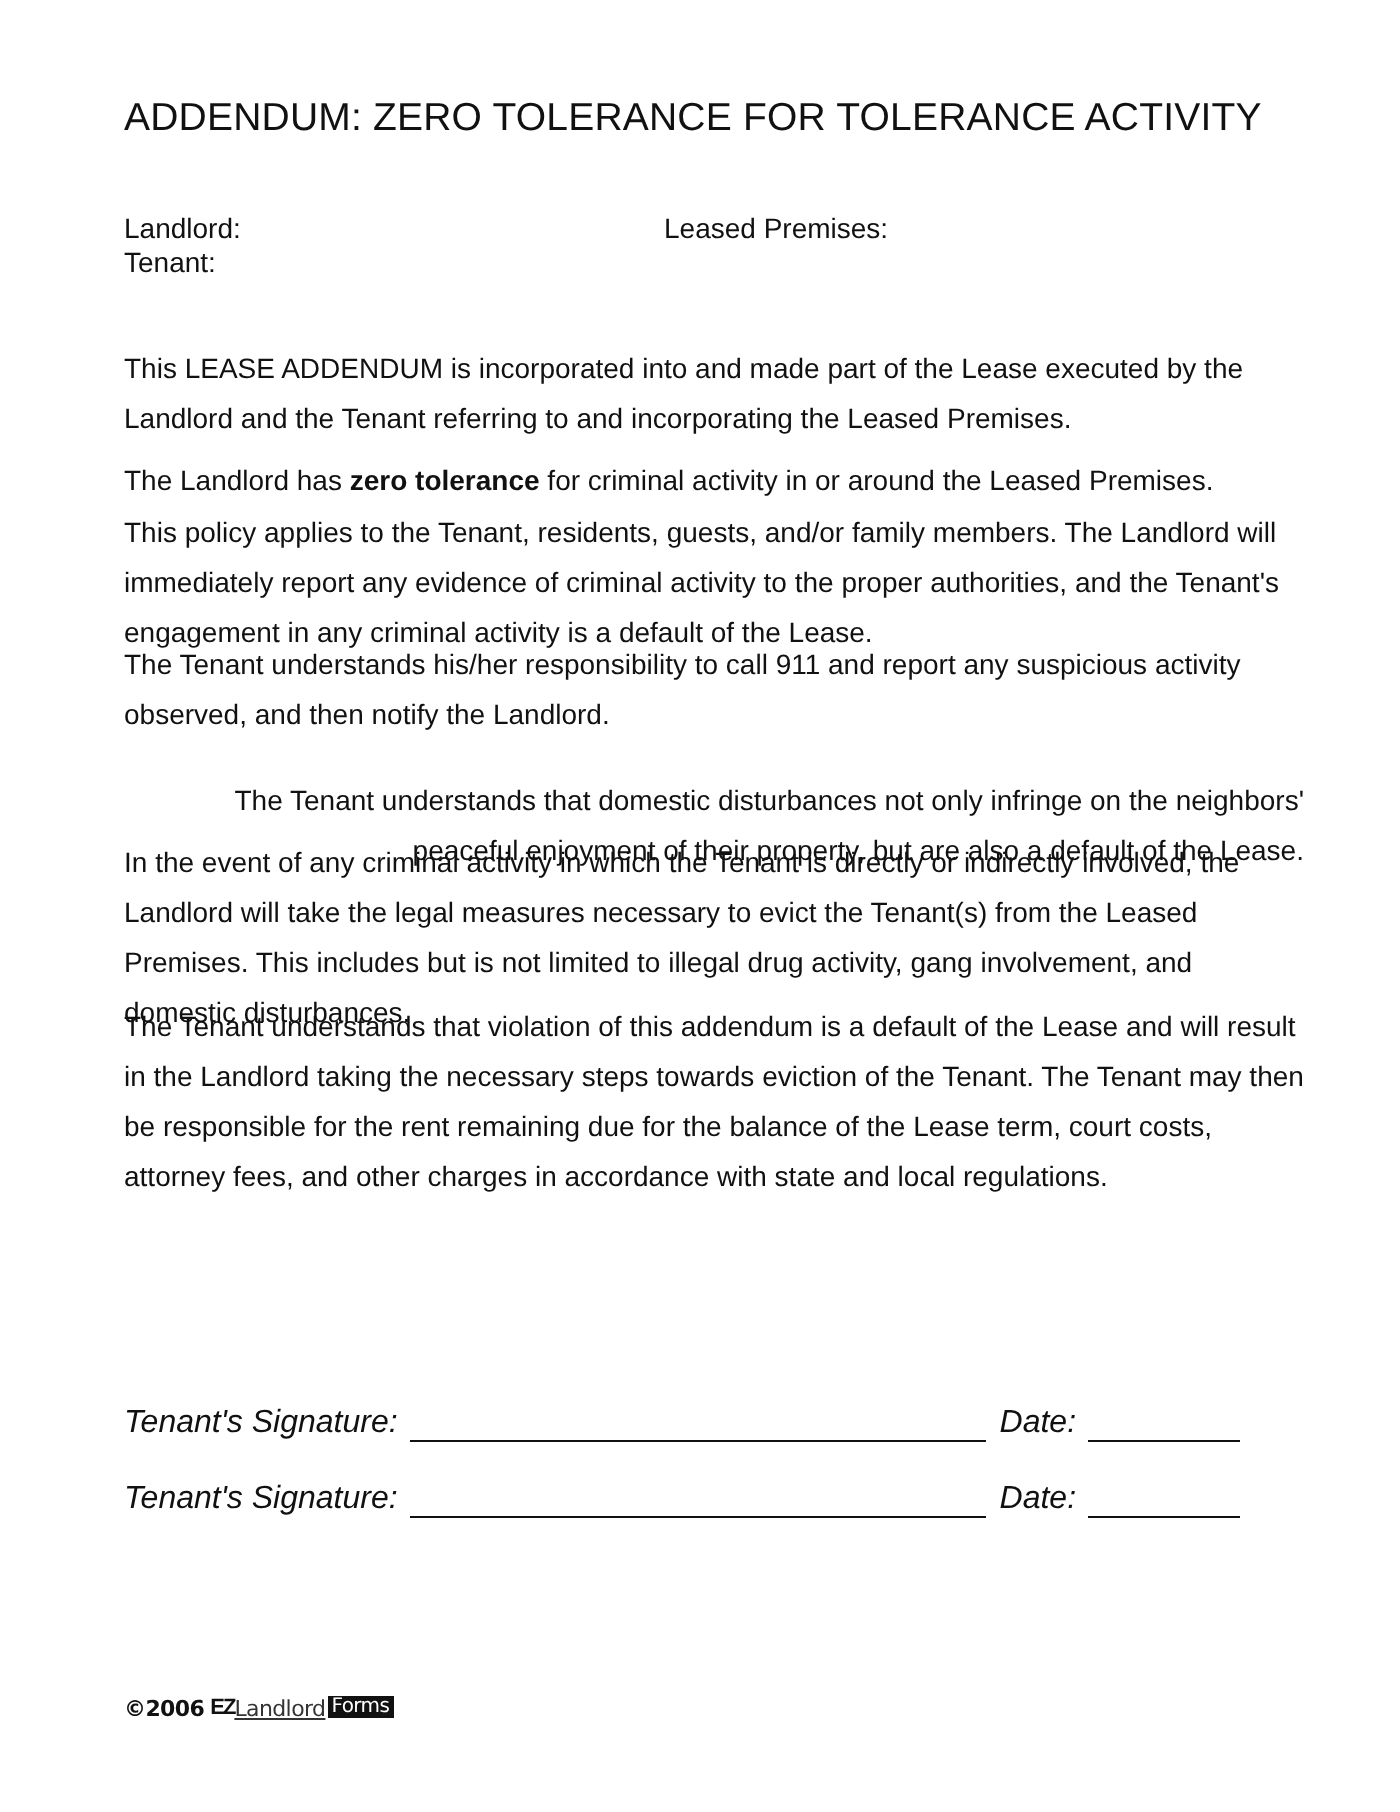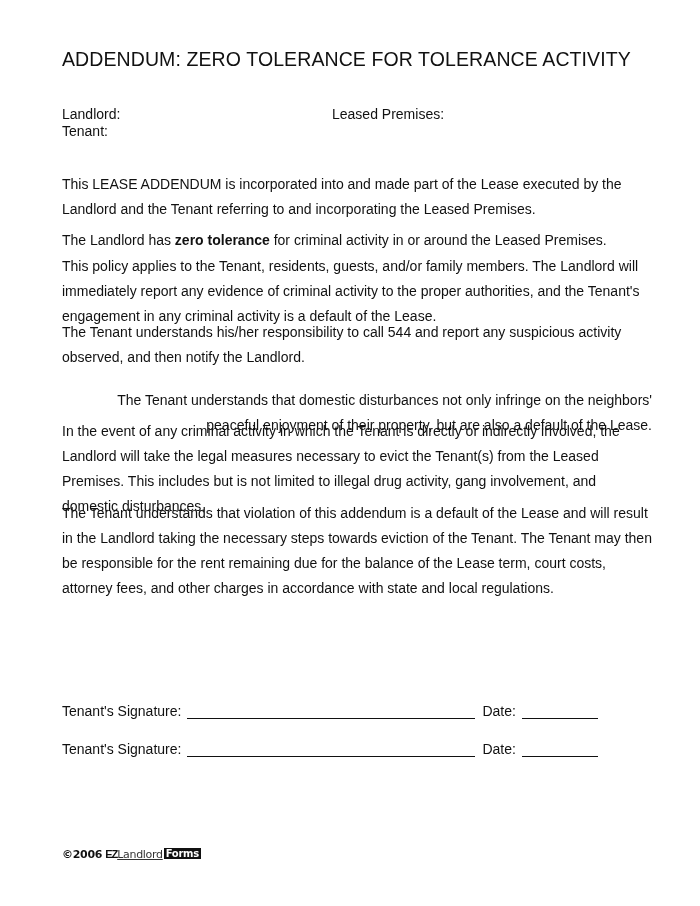--- a/index.html
+++ b/index.html
@@ -2,50 +2,50 @@
 <html><head>
   <meta charset="utf-8">
   <style>
     html, body { margin: 0; padding: 0; background: #ffffff; }
     body { width: 700px; height: 906px; position: relative; overflow: hidden;
            font-family: "Liberation Sans", sans-serif; color: #111; }
     .title { position: absolute; left: 62px; top: 48px; font-size: 19.5px; letter-spacing: 0.1px; }
     .field { position: absolute; font-size: 14px; }
     .para { position: absolute; left: 62px; width: 590px; font-size: 14px; line-height: 25px; }
     .para b { font-weight: bold; }
-    .sig-row { position: absolute; left: 62px; font-size: 14px; display: flex; align-items: flex-end; }
+    .sig-row { position: absolute; left: 62px; font-size: 16px; display: flex; align-items: flex-end; font-style: italic; }
     .sig-line { display: inline-block; border-bottom: 1.3px solid #111; height: 14px; margin-left: 6px; }
     .sig-line.main { width: 288px; }
     .sig-line.date { width: 76px; }
     .date-label { margin-left: 7px; }
     .footer { position: absolute; left: 62px; top: 848px; display: flex; align-items: flex-start;
               font-size: 11px; font-weight: bold; }
     .copy { font-family: "DejaVu Sans", sans-serif; font-size: 11px; font-weight: bold; letter-spacing: -0.3px; }
     .logo-mark { font-weight: bold; font-size: 11px; margin-left: 3px; letter-spacing: -1px; }
     .logo-text { font-family: "DejaVu Sans", sans-serif; font-size: 11px; font-weight: normal;
                  text-decoration: underline; letter-spacing: -0.3px; color: #333; }
     .logo-box { background: #111; color: #fff; font-family: "DejaVu Sans", sans-serif;
-                font-size: 10px; font-weight: bold; padding: 0 2px; margin-left: 1px; letter-spacing: -0.3px; }
+                font-size: 10px; font-weight: normal; padding: 0 2px; margin-left: 1px; letter-spacing: -0.3px; }
   </style>
 </head>
 <body>
 
 <div class="title">ADDENDUM: ZERO TOLERANCE FOR TOLERANCE ACTIVITY</div>
 
 <div class="field" style="left:62px; top:106px;">Landlord:</div>
 <div class="field" style="left:62px; top:123px;">Tenant:</div>
 <div class="field" style="left:332px; top:106px;">Leased Premises:</div>
 
 <div class="para" style="top:172px;">This LEASE ADDENDUM is incorporated into and made part of the Lease executed by the Landlord and the Tenant referring to and incorporating the Leased Premises.</div>
 
 <div class="para" style="top:228px;"><span>The Landlord has </span><b>zero tolerance</b><span> for criminal activity in or around the Leased Premises.</span></div>
 
 <div class="para" style="top:254px;">This policy applies to the Tenant, residents, guests, and/or family members. The Landlord will immediately report any evidence of criminal activity to the proper authorities, and the Tenant's engagement in any criminal activity is a default of the Lease.</div>
 
-<div class="para" style="top:320px;">The Tenant understands his/her responsibility to call 544 and report any suspicious activity observed, and then notify the Landlord.</div>
+<div class="para" style="top:320px;">The Tenant understands his/her responsibility to call 911 and report any suspicious activity observed, and then notify the Landlord.</div>
 
 <div class="para" style="top:388px;text-align:right;">The Tenant understands that domestic disturbances not only infringe on the neighbors' peaceful enjoyment of their property, but are also a default of the Lease.</div>
 
 <div class="para" style="top:419px;">In the event of any criminal activity in which the Tenant is directly or indirectly involved, the Landlord will take the legal measures necessary to evict the Tenant(s) from the Leased Premises. This includes but is not limited to illegal drug activity, gang involvement, and domestic disturbances.</div>
 
 <div class="para" style="top:501px;">The Tenant understands that violation of this addendum is a default of the Lease and will result in the Landlord taking the necessary steps towards eviction of the Tenant. The Tenant may then be responsible for the rent remaining due for the balance of the Lease term, court costs, attorney fees, and other charges in accordance with state and local regulations.</div>
 
 <div class="sig-row" style="top:703px;">
   <span>Tenant's Signature:</span>
   <span class="sig-line main"></span>

